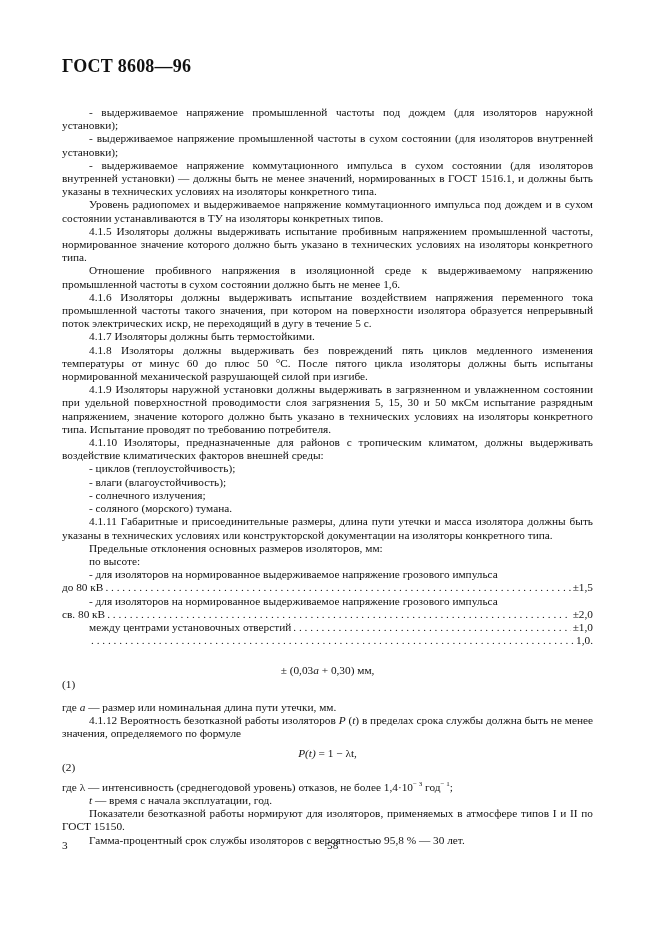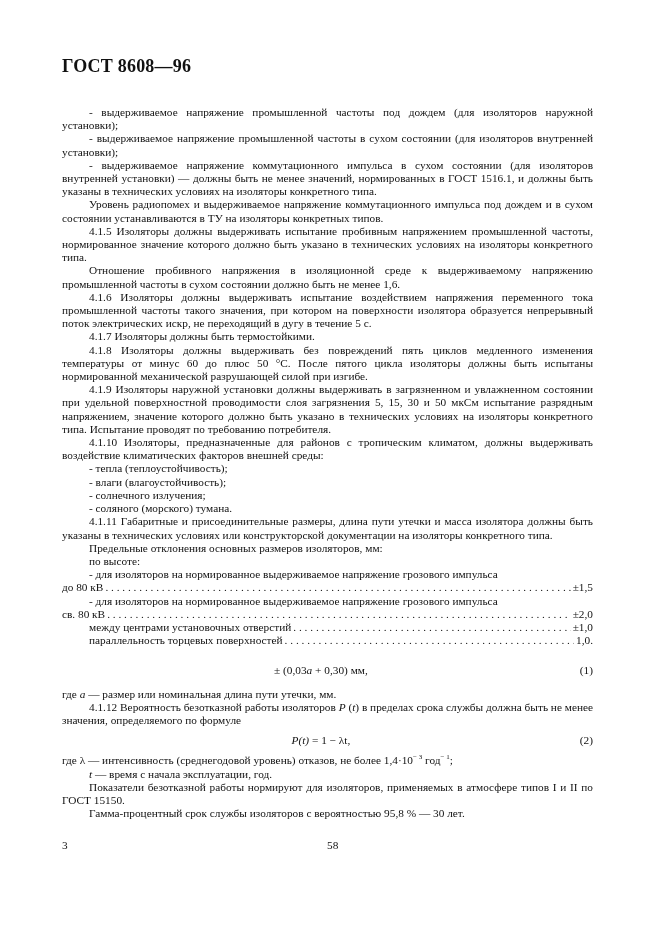--- a/index.html
+++ b/index.html
@@ -9,21 +9,21 @@
   .hdr { position:absolute; top:56px; left:0; font-weight:bold; font-size:18px; letter-spacing:0.2px; }
   .body { position:absolute; top:83px; left:0; width:531px; font-size:11.3px; line-height:13.2px;margin-top:23px; }
   .p { text-align:justify; text-align-last:left; margin:0; }
   .ind { text-indent:27px; }
   .ind2 { padding-left:27px; }
   .lead { display:flex; align-items:baseline; margin:0; }
   .lead .l { white-space:nowrap; }
   .lead .dots { flex:1; overflow:hidden; white-space:nowrap; margin:0 2px; letter-spacing:2.6px; }
   .lead .dots::after { content:". . . . . . . . . . . . . . . . . . . . . . . . . . . . . . . . . . . . . . . . . . . . . . . . . . . . . . . . . . . . . . . . . . . . . . . . . . . . . . . . . . . . . . ."; letter-spacing:0; }
   .lead .v { white-space:nowrap; }
-  .formula { display:flex; justify-content:space-between; margin:0; }
+  .formula { display:flex; justify-content:space-between; margin:0;flex-direction:column; }
   .formula .f { flex:1; text-align:center; }
   .gap { height:7px; }
   .gap2 { height:10px; }
   i { font-style:italic; }
   .footer-left { position:absolute; left:0; top:839px; font-size:11.3px; }
   .footer-center { position:absolute; left:265px; top:839px; width:36px; text-align:left; font-size:11.3px; }
   sup { font-size:7px; vertical-align:super; line-height:0; }
 </style>
 </head>
 <body>
@@ -36,21 +36,21 @@
     <p class="p ind">- выдерживаемое напряжение промышленной частоты в сухом состоянии (для изоляторов внутренней установки);</p>
     <p class="p ind">- выдерживаемое напряжение коммутационного импульса в сухом состоянии (для изоляторов внутренней установки) — должны быть не менее значений, нормированных в ГОСТ 1516.1, и должны быть указаны в технических условиях на изоляторы конкретного типа.</p>
     <p class="p ind">Уровень радиопомех и выдерживаемое напряжение коммутационного импульса под дождем и в сухом состоянии устанавливаются в ТУ на изоляторы конкретных типов.</p>
     <p class="p ind">4.1.5 Изоляторы должны выдерживать испытание пробивным напряжением промышленной частоты, нормированное значение которого должно быть указано в технических условиях на изоляторы конкретного типа.</p>
     <p class="p ind">Отношение пробивного напряжения в изоляционной среде к выдерживаемому напряжению промышленной частоты в сухом состоянии должно быть не менее 1,6.</p>
     <p class="p ind">4.1.6 Изоляторы должны выдерживать испытание воздействием напряжения переменного тока промышленной частоты такого значения, при котором на поверхности изолятора образуется непрерывный поток электрических искр, не переходящий в дугу в течение 5 с.</p>
     <p class="p ind">4.1.7 Изоляторы должны быть термостойкими.</p>
     <p class="p ind">4.1.8 Изоляторы должны выдерживать без повреждений пять циклов медленного изменения температуры от минус 60 до плюс 50 °С. После пятого цикла изоляторы должны быть испытаны нормированной механической разрушающей силой при изгибе.</p>
     <p class="p ind">4.1.9 Изоляторы наружной установки должны выдерживать в загрязненном и увлажненном состоянии при удельной поверхностной проводимости слоя загрязнения 5, 15, 30 и 50 мкСм испытание разрядным напряжением, значение которого должно быть указано в технических условиях на изоляторы конкретного типа. Испытание проводят по требованию потребителя.</p>
     <p class="p ind">4.1.10 Изоляторы, предназначенные для районов с тропическим климатом, должны выдерживать воздействие климатических факторов внешней среды:</p>
-    <p class="p ind">- тепла (теплоустойчивость);</p>
+    <p class="p ind">- циклов (теплоустойчивость);</p>
     <p class="p ind">- влаги (влагоустойчивость);</p>
     <p class="p ind">- солнечного излучения;</p>
     <p class="p ind">- соляного (морского) тумана.</p>
     <p class="p ind">4.1.11 Габаритные и присоединительные размеры, длина пути утечки и масса изолятора должны быть указаны в технических условиях или конструкторской документации на изоляторы конкретного типа.</p>
     <p class="p ind">Предельные отклонения основных размеров изоляторов, мм:</p>
     <p class="p ind">по высоте:</p>
 
     <p class="p ind">- для изоляторов на нормированное выдерживаемое напряжение грозового импульса</p>
     <div class="lead">
       <span class="l">до 80 кВ</span>
@@ -62,21 +62,20 @@
       <span class="l">св. 80 кВ</span>
       <span class="dots"></span>
       <span class="v">±2,0</span>
     </div>
     <div class="lead ind2">
       <span class="l">между центрами установочных отверстий</span>
       <span class="dots"></span>
       <span class="v">±1,0</span>
     </div>
     <div class="lead ind2">
-      <span class="l">параллельность торцевых поверхностей</span>
       <span class="dots"></span>
       <span class="v">1,0.</span>
     </div>
 
     <div class="gap"></div>
     <div class="gap2"></div>
     <div class="formula">
       <span class="f"><span>± (0,03</span><i>a</i><span> + 0,30) мм,</span></span>
       <span>(1)</span>
     </div>

